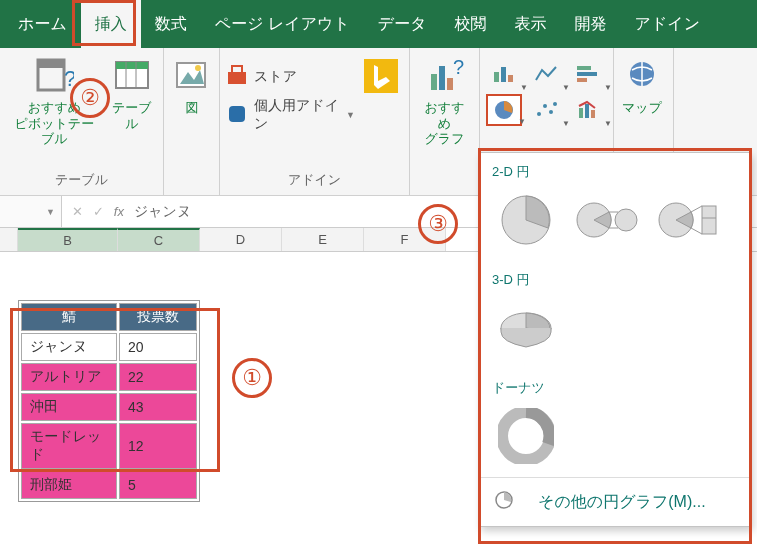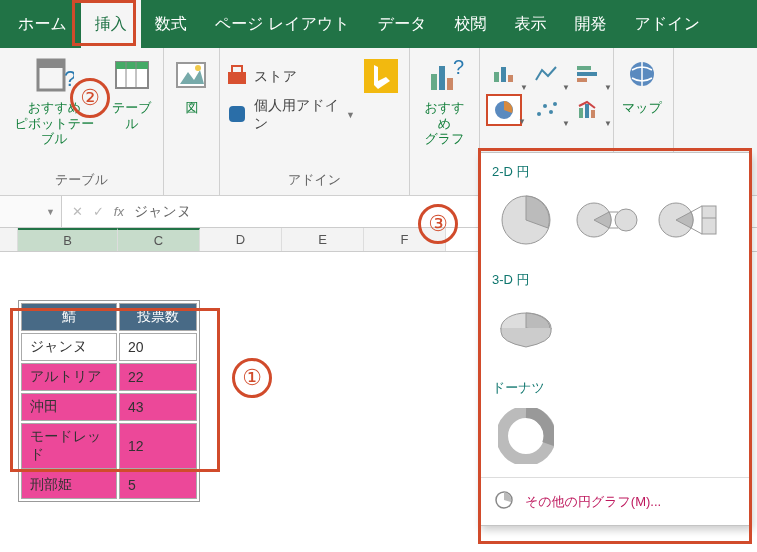--- a/index.html
+++ b/index.html
@@ -53,21 +53,21 @@
   .data-table th:last-child { width: 78px; }
   .data-table td { padding: 4px 8px; background: #ec4899; color: #333; }
   .data-table td.num { text-align: left; }
   .data-table tbody tr:first-child td { background: #fff; }
 
   
   .pie-panel { position: absolute; right: 6px; top: 152px; width: 272px; background: #fff; border: 1px solid #c4c4c4; box-shadow: 2px 4px 8px rgba(0,0,0,0.2); z-index: 10; }
   .pie-sec-label { color: #0f766e; font-size: 13px; padding: 10px 12px 4px; }
   .pie-row { display: flex; gap: 18px; padding: 6px 14px 12px; }
   .pie-item { width: 64px; height: 58px; display: flex; align-items: center; justify-content: center; }
-  .pie-foot { border-top: 1px solid #ddd; padding: 12px 14px; display:flex; align-items:center; gap:11px; color:#be185d; font-size:13px; }
+  .pie-foot { border-top: 1px solid #ddd; padding: 12px 14px; display:flex; align-items:center; gap:24px; color:#0f766e; font-size:16px; }
 
   
   .callout { position: absolute; border: 3px solid #d14b2b; pointer-events: none; z-index: 50; }
   .circ { position: absolute; width: 40px; height: 40px; border: 3px solid #d14b2b; border-radius: 50%; color: #d14b2b; font-size: 22px; display:flex; align-items:center; justify-content:center; z-index: 60; pointer-events: none; background: rgba(255,255,255,0.0); }
 </style>
 </head>
 <body>
 
 <div class="tabs">
   <div class="tab">ホーム</div>

